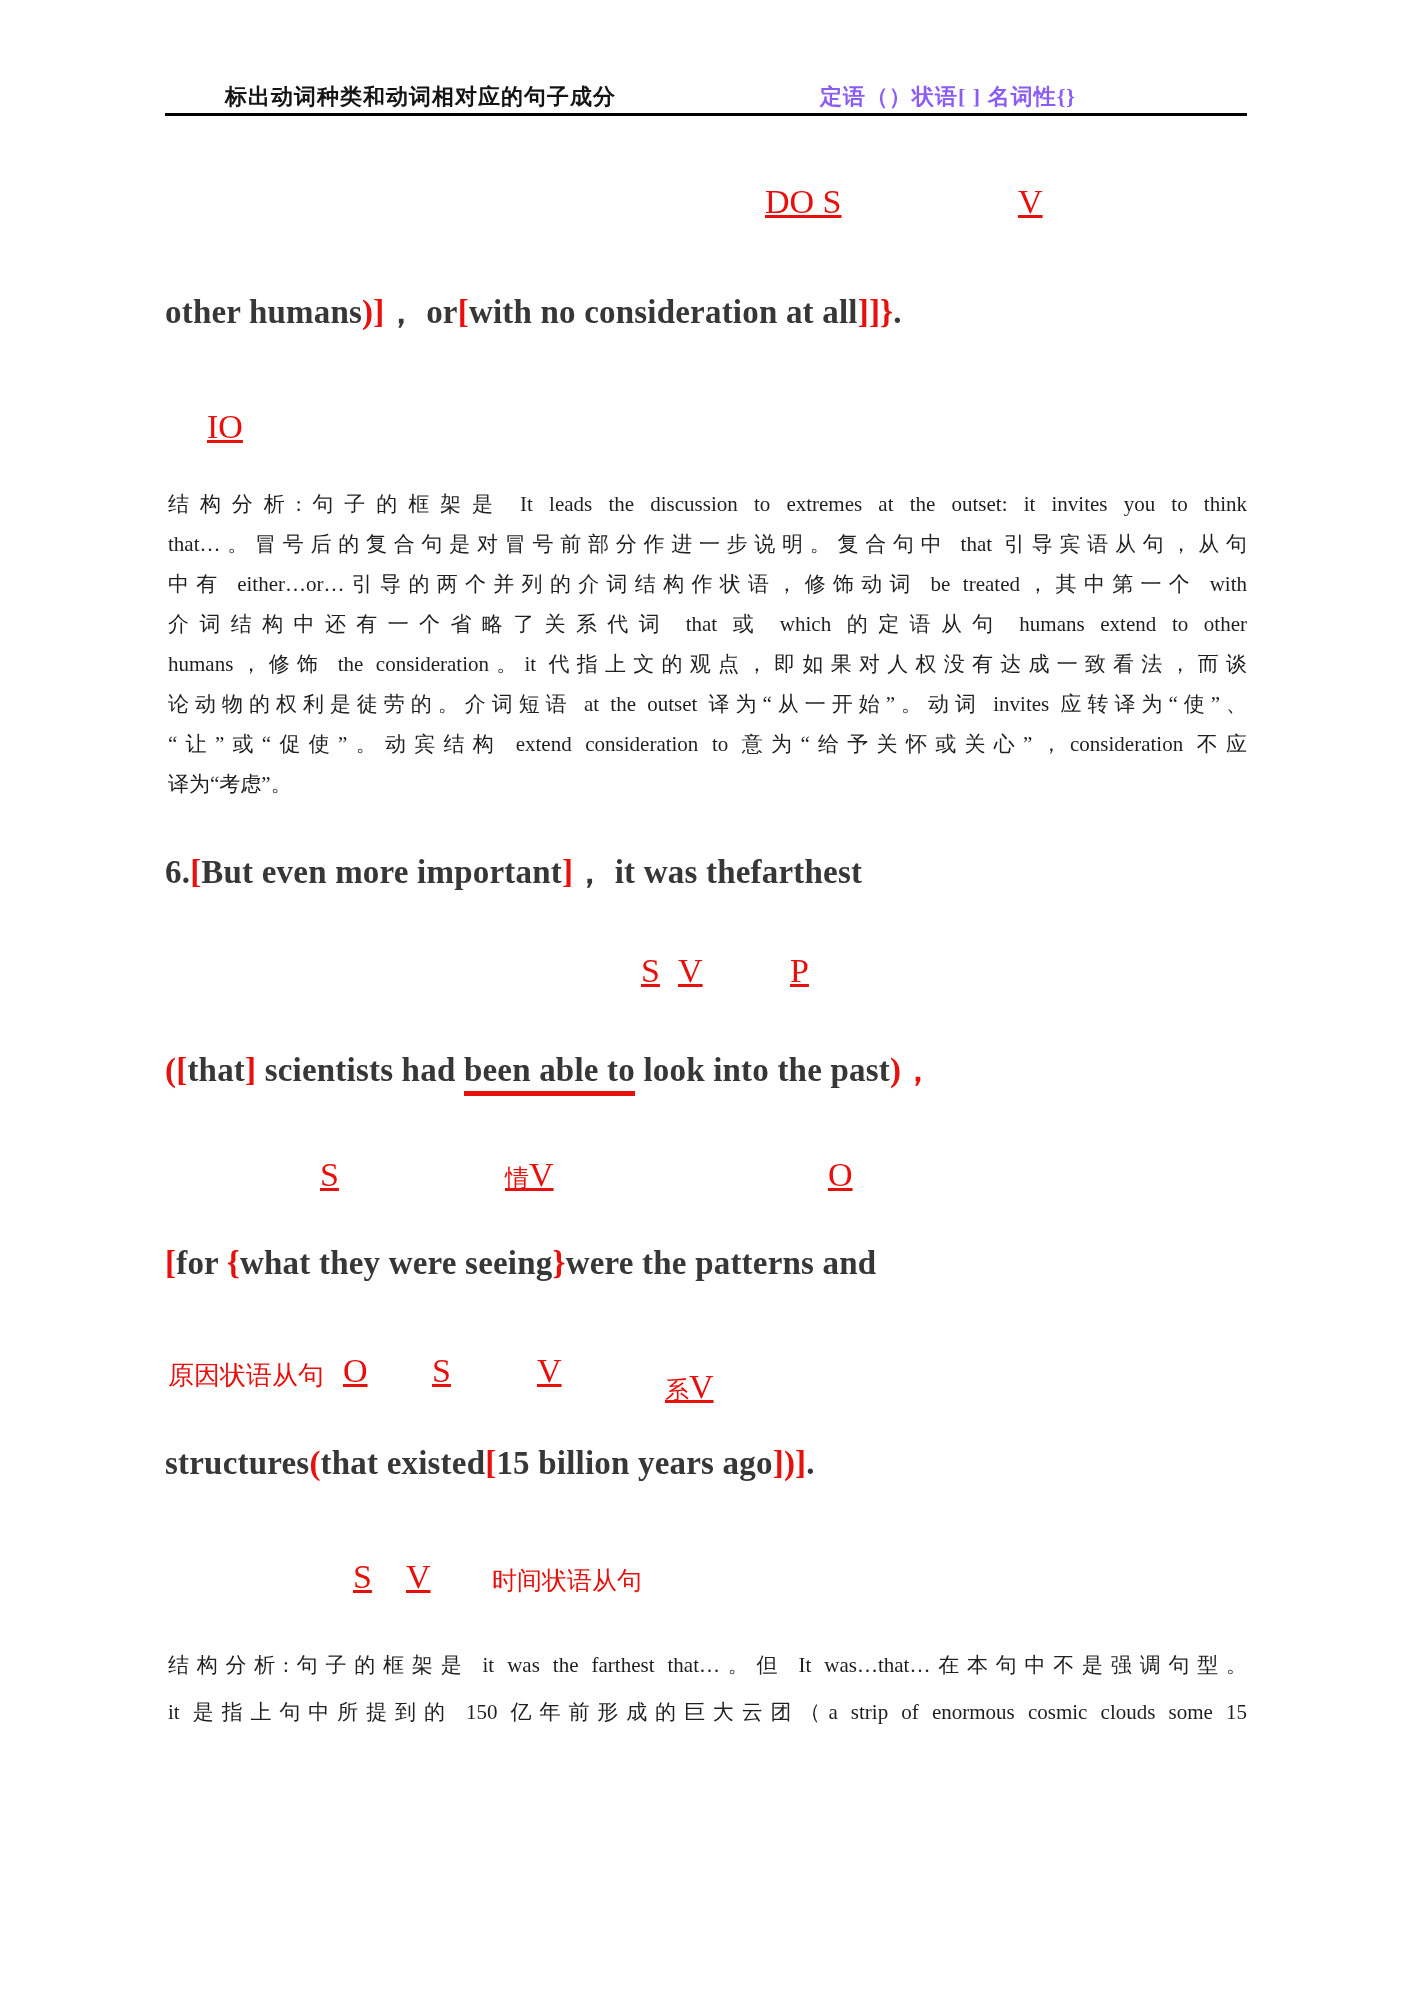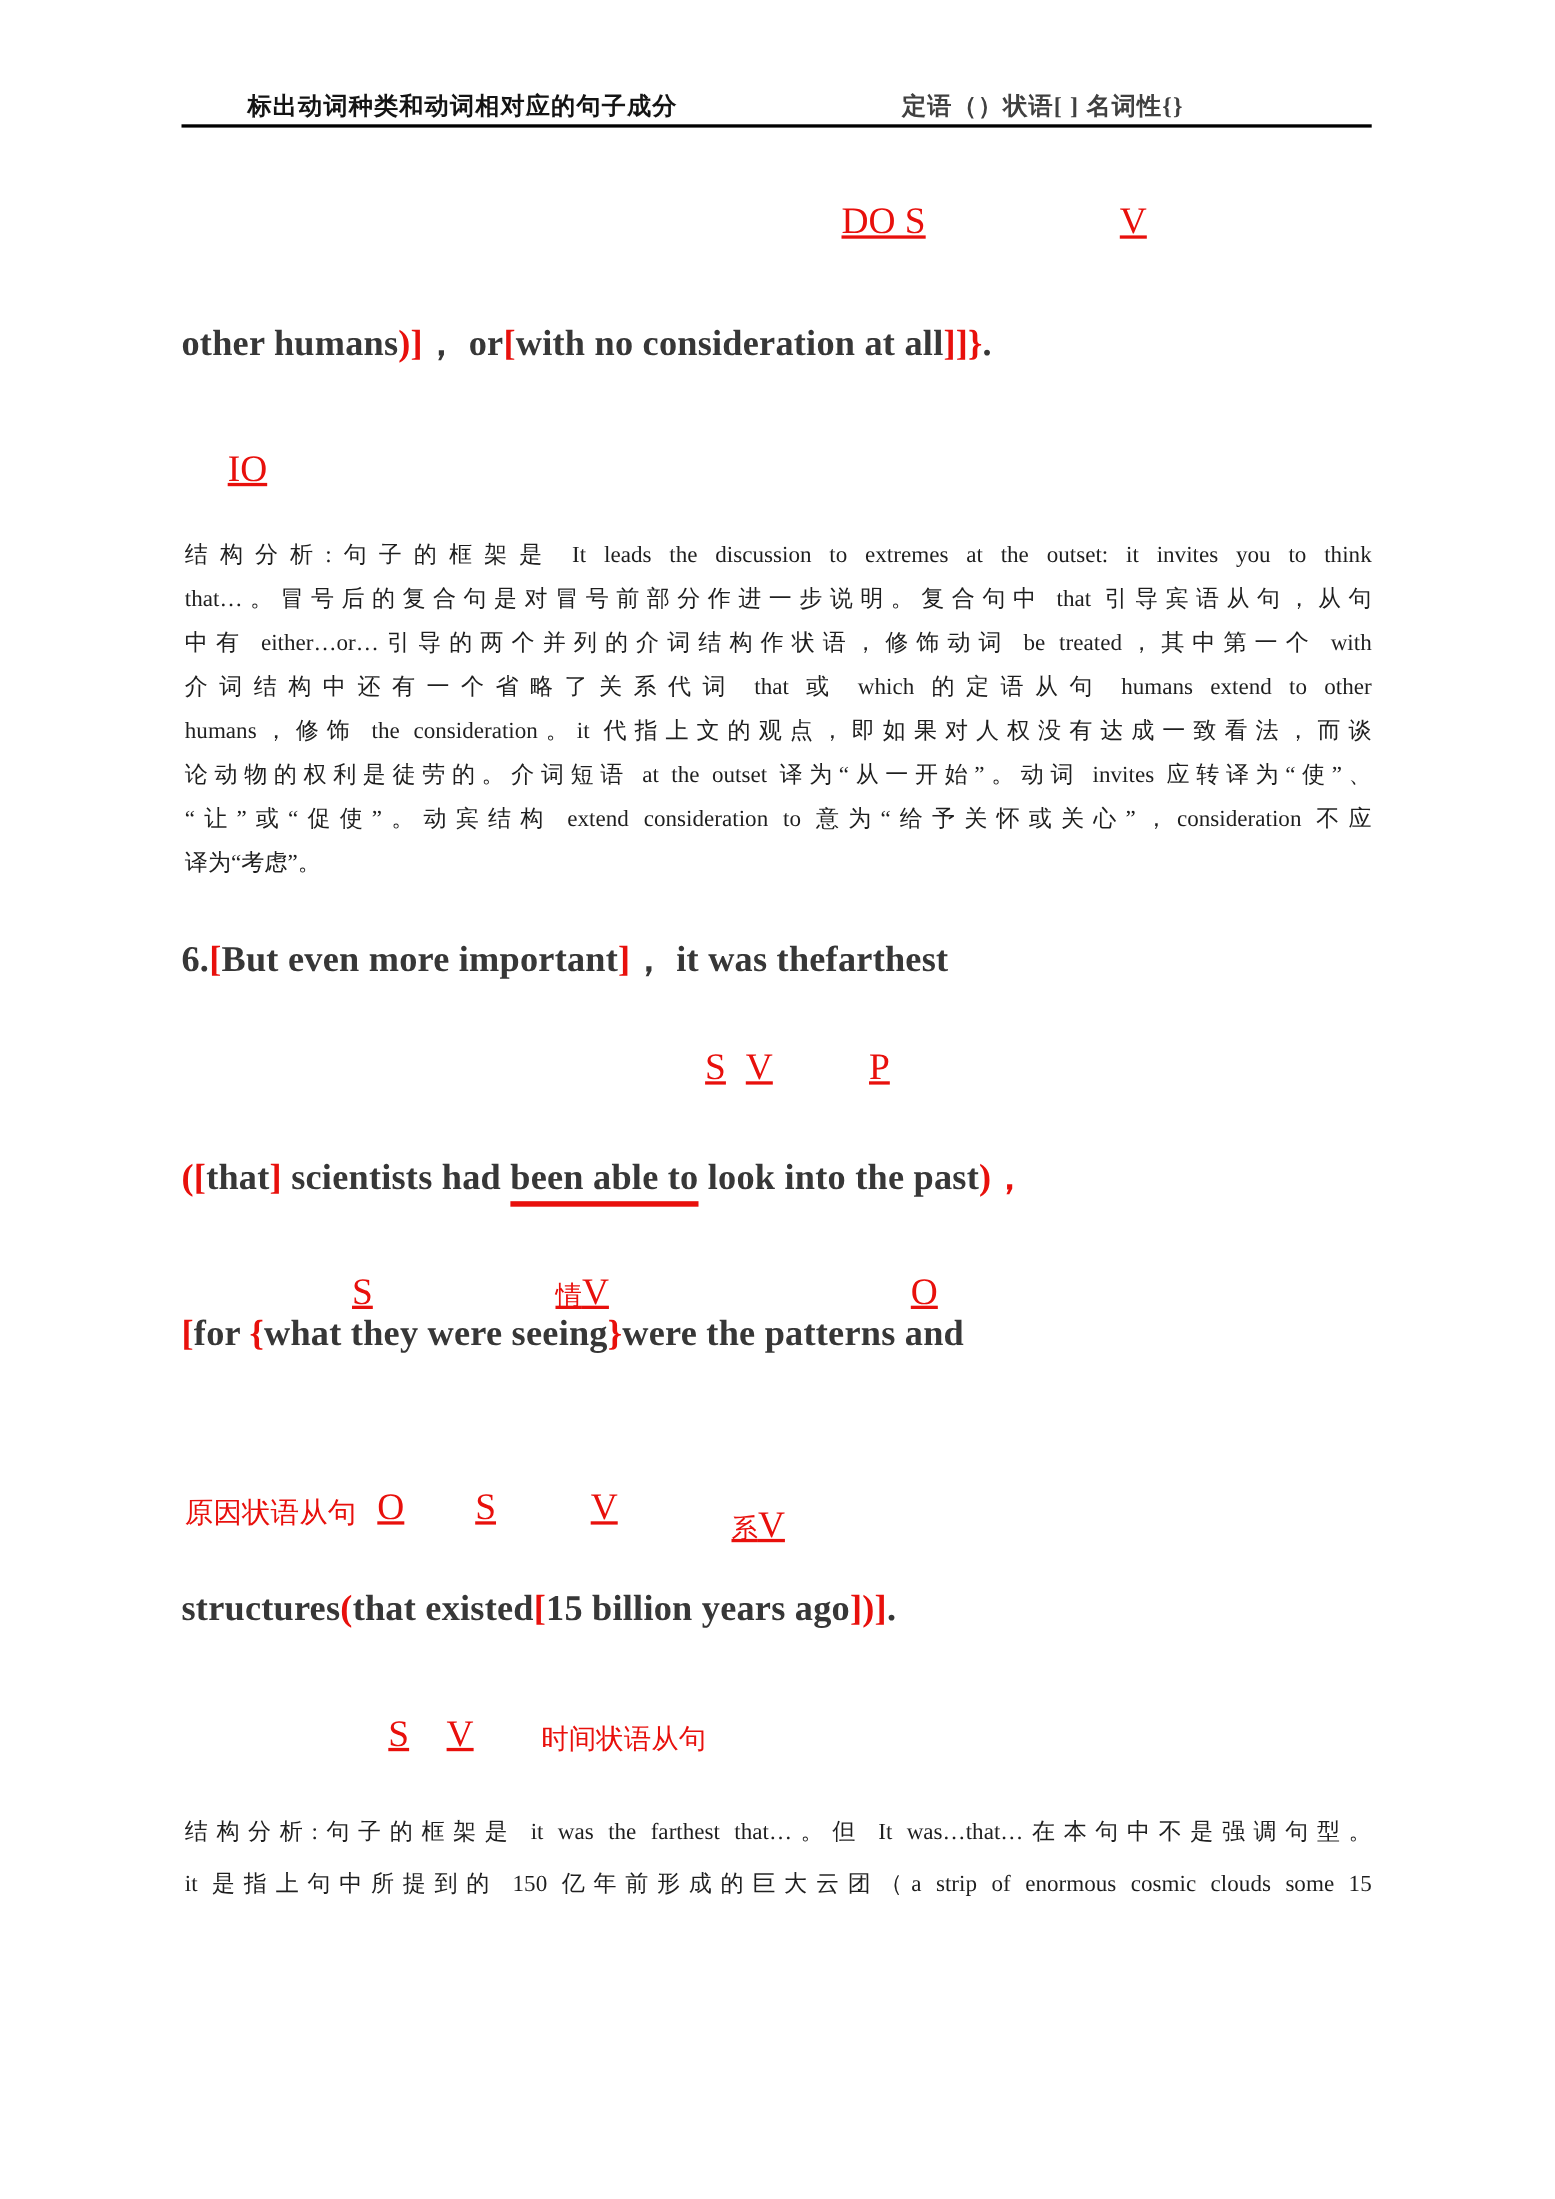--- a/index.html
+++ b/index.html
@@ -11,21 +11,21 @@
   .page{
     position:relative;
     width:1414px;height:1826px;
     background:#ffffff;
     font-family:"Liberation Serif","DejaVu Serif",serif;
     color:var(--ink);
     overflow:hidden;
   }
   
   .hdr-left{position:absolute;left:225px;top:82px;font-size:22px;font-weight:bold;color:#141414;letter-spacing:1px;}
-  .hdr-right{position:absolute;left:820px;top:82px;font-size:22px;font-weight:bold;color:#404040;letter-spacing:1px;}
+  .hdr-right{position:absolute;left:820px;top:82px;font-size:22px;font-weight:bold;color:#8b5cf6;letter-spacing:1px;}
   .hdr-rule{position:absolute;left:165px;top:113px;width:1082px;height:3px;background:#000;}
   
   .ann{position:absolute;color:var(--red);font-size:34px;white-space:pre;text-decoration:underline;}
   .ann .cjk-sm{font-size:24px;}
   .ann-cjk{position:absolute;color:var(--red);font-size:26px;white-space:pre;}
   
   .sent{position:absolute;font-weight:bold;font-size:33px;color:var(--bold-ink);white-space:pre;letter-spacing:0.2px;}
   .sent .r{color:var(--red);}
   .sent .u{border-bottom:5px solid var(--red);padding-bottom:3px;}
   
@@ -67,21 +67,21 @@
   <span class="ann" style="left:641px;top:952px;">S</span>
   <span class="ann" style="left:678px;top:952px;">V</span>
   <span class="ann" style="left:790px;top:952px;">P</span>
 
   <div class="sent" style="left:165px;top:1048px;"><span class="r">([</span><span>that</span><span class="r">]</span><span> scientists had </span><span class="u">been able to</span><span> look into the past</span><span class="r">)，</span></div>
 
   <span class="ann" style="left:320px;top:1156px;">S</span>
   <span class="ann" style="left:505px;top:1156px;"><span class="cjk-sm">情</span><span>V</span></span>
   <span class="ann" style="left:828px;top:1156px;">O</span>
 
-  <div class="sent" style="left:165px;top:1195px;"><span class="r">[</span><span>for </span><span class="r">{</span><span>what they were seeing</span><span class="r">}</span><span>were the patterns and</span></div>
+  <div class="sent" style="left:165px;top:1245px;"><span class="r">[</span><span>for </span><span class="r">{</span><span>what they were seeing</span><span class="r">}</span><span>were the patterns and</span></div>
 
   <span class="ann-cjk" style="left:168px;top:1358px;">原因状语从句</span>
   <span class="ann" style="left:343px;top:1352px;">O</span>
   <span class="ann" style="left:432px;top:1352px;">S</span>
   <span class="ann" style="left:537px;top:1352px;">V</span>
   <span class="ann" style="left:665px;top:1352px;margin-top:16px;"><span class="cjk-sm">系</span><span>V</span></span>
 
   <div class="sent" style="left:165px;top:1445px;"><span>structures</span><span class="r">(</span><span>that existed</span><span class="r">[</span><span>15 billion years ago</span><span class="r">])]</span><span>.</span></div>
 
   <span class="ann" style="left:353px;top:1558px;">S</span>

